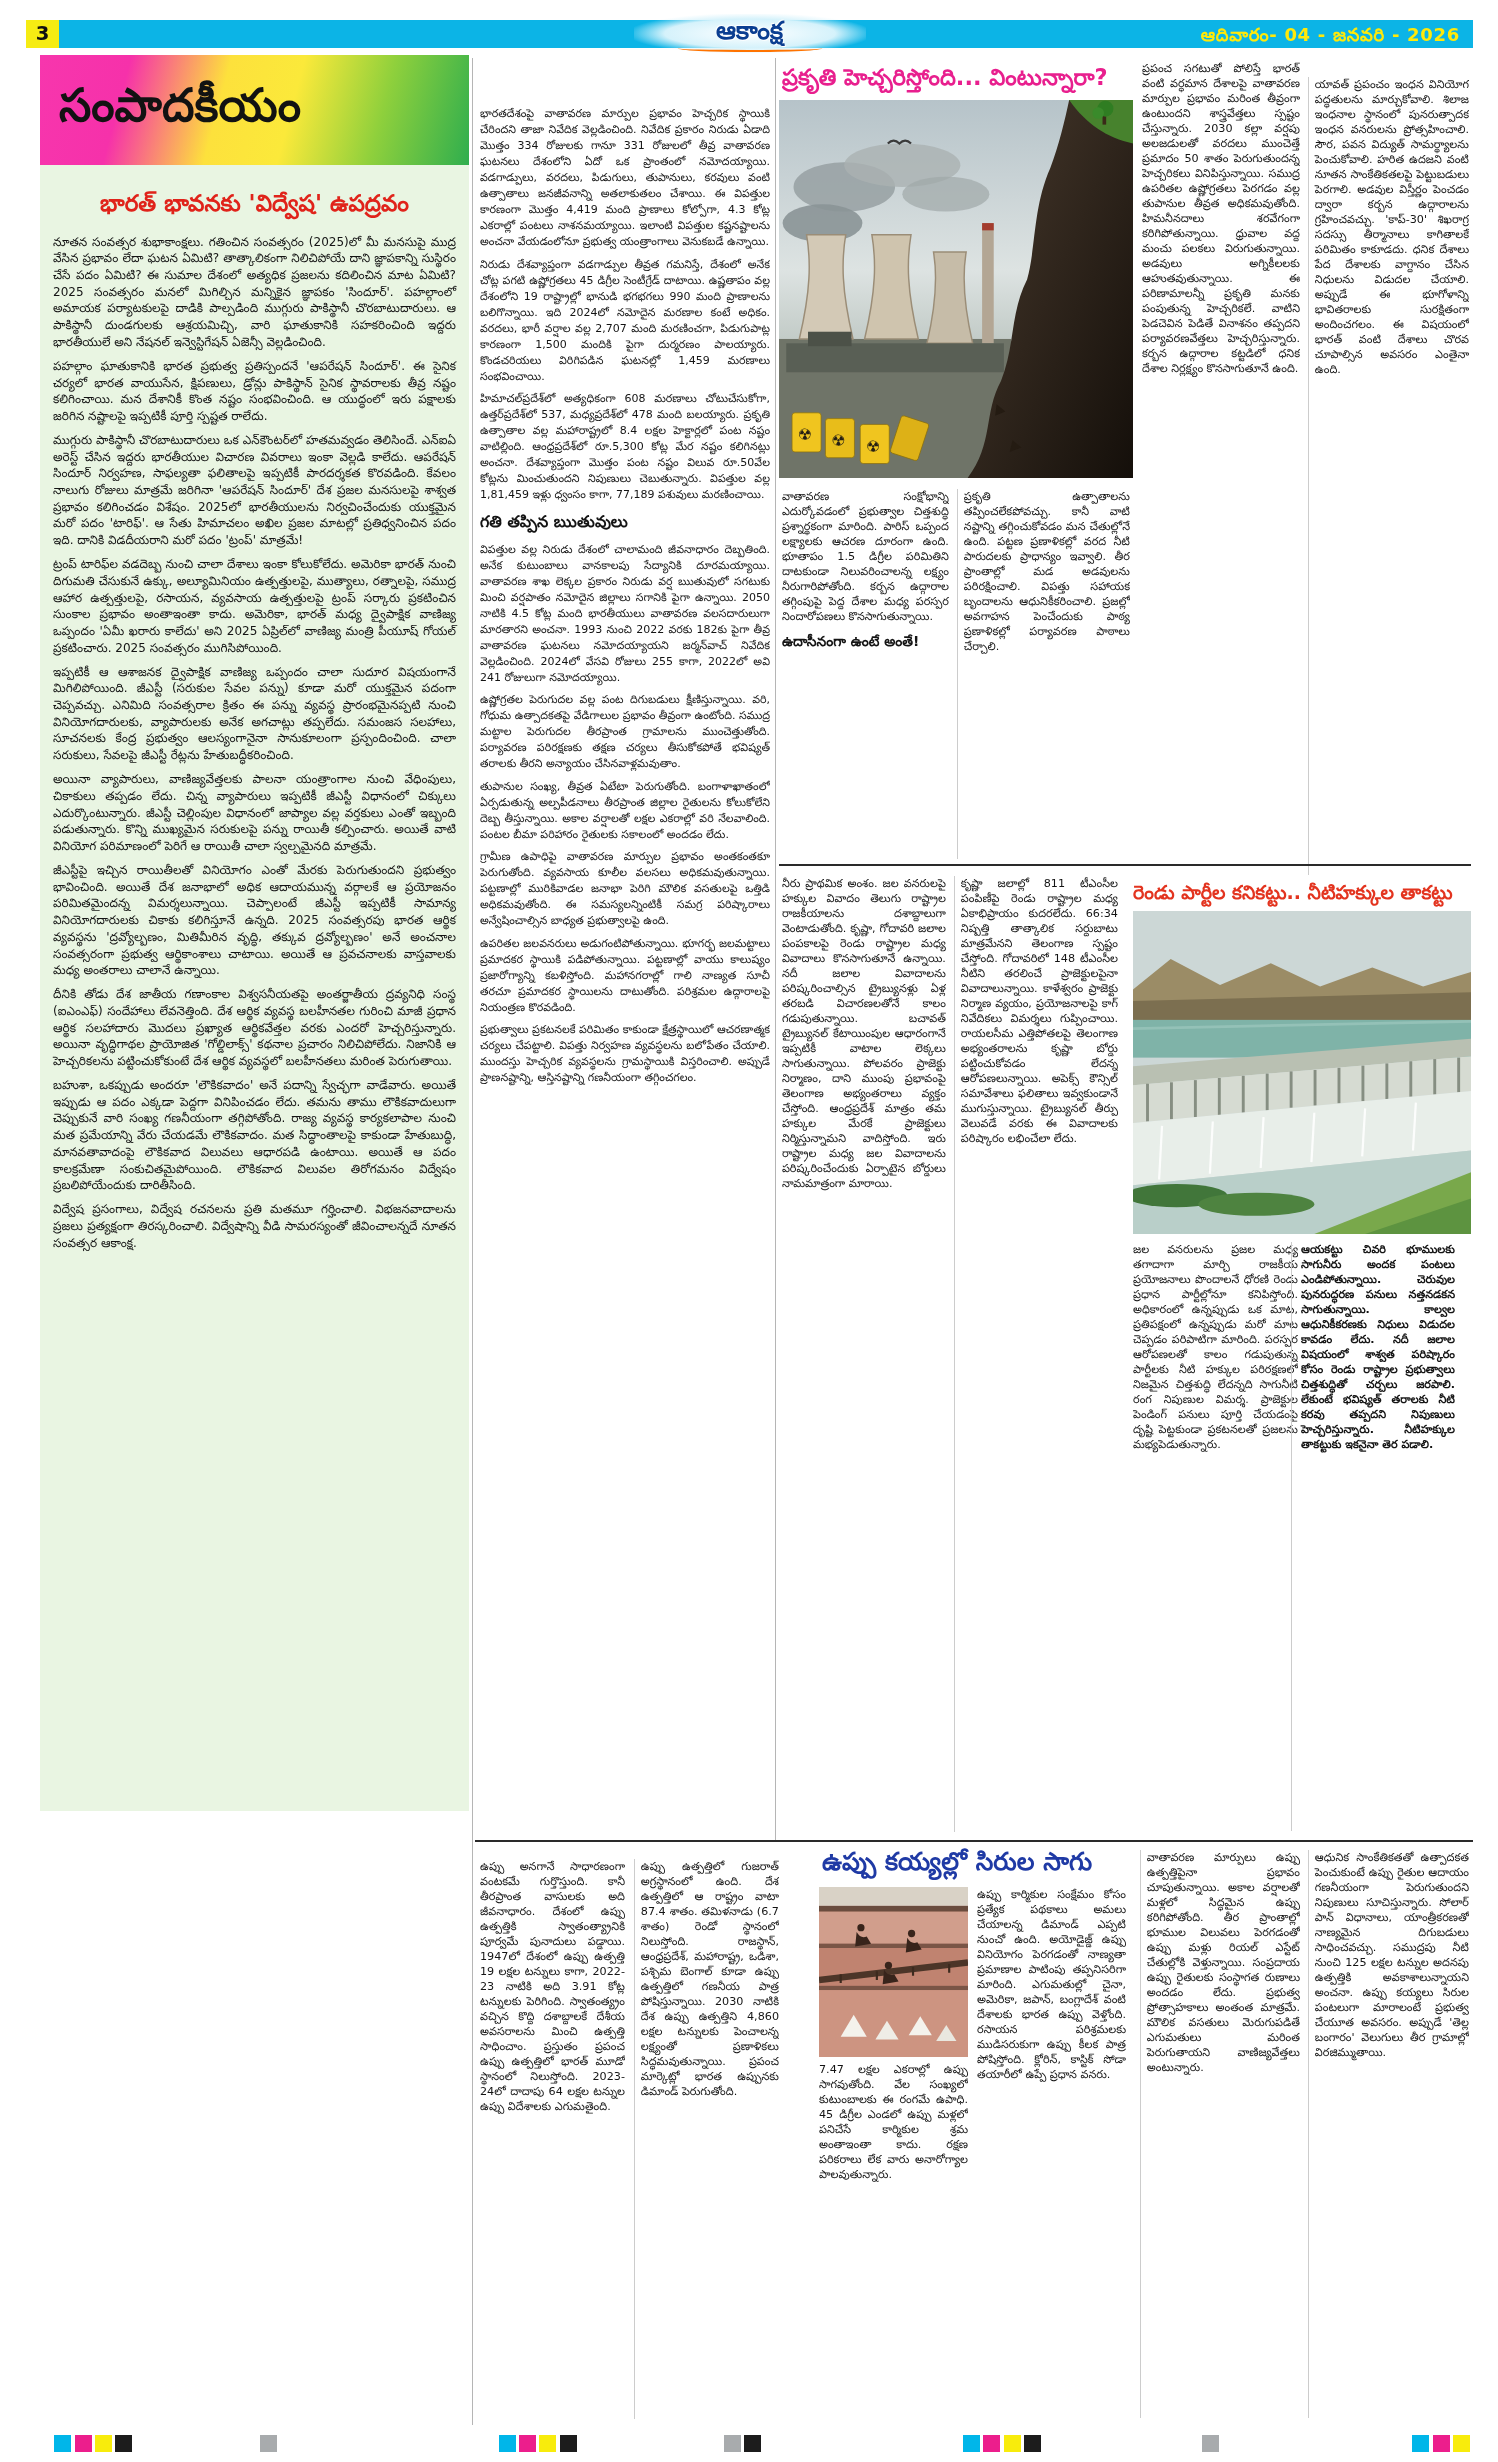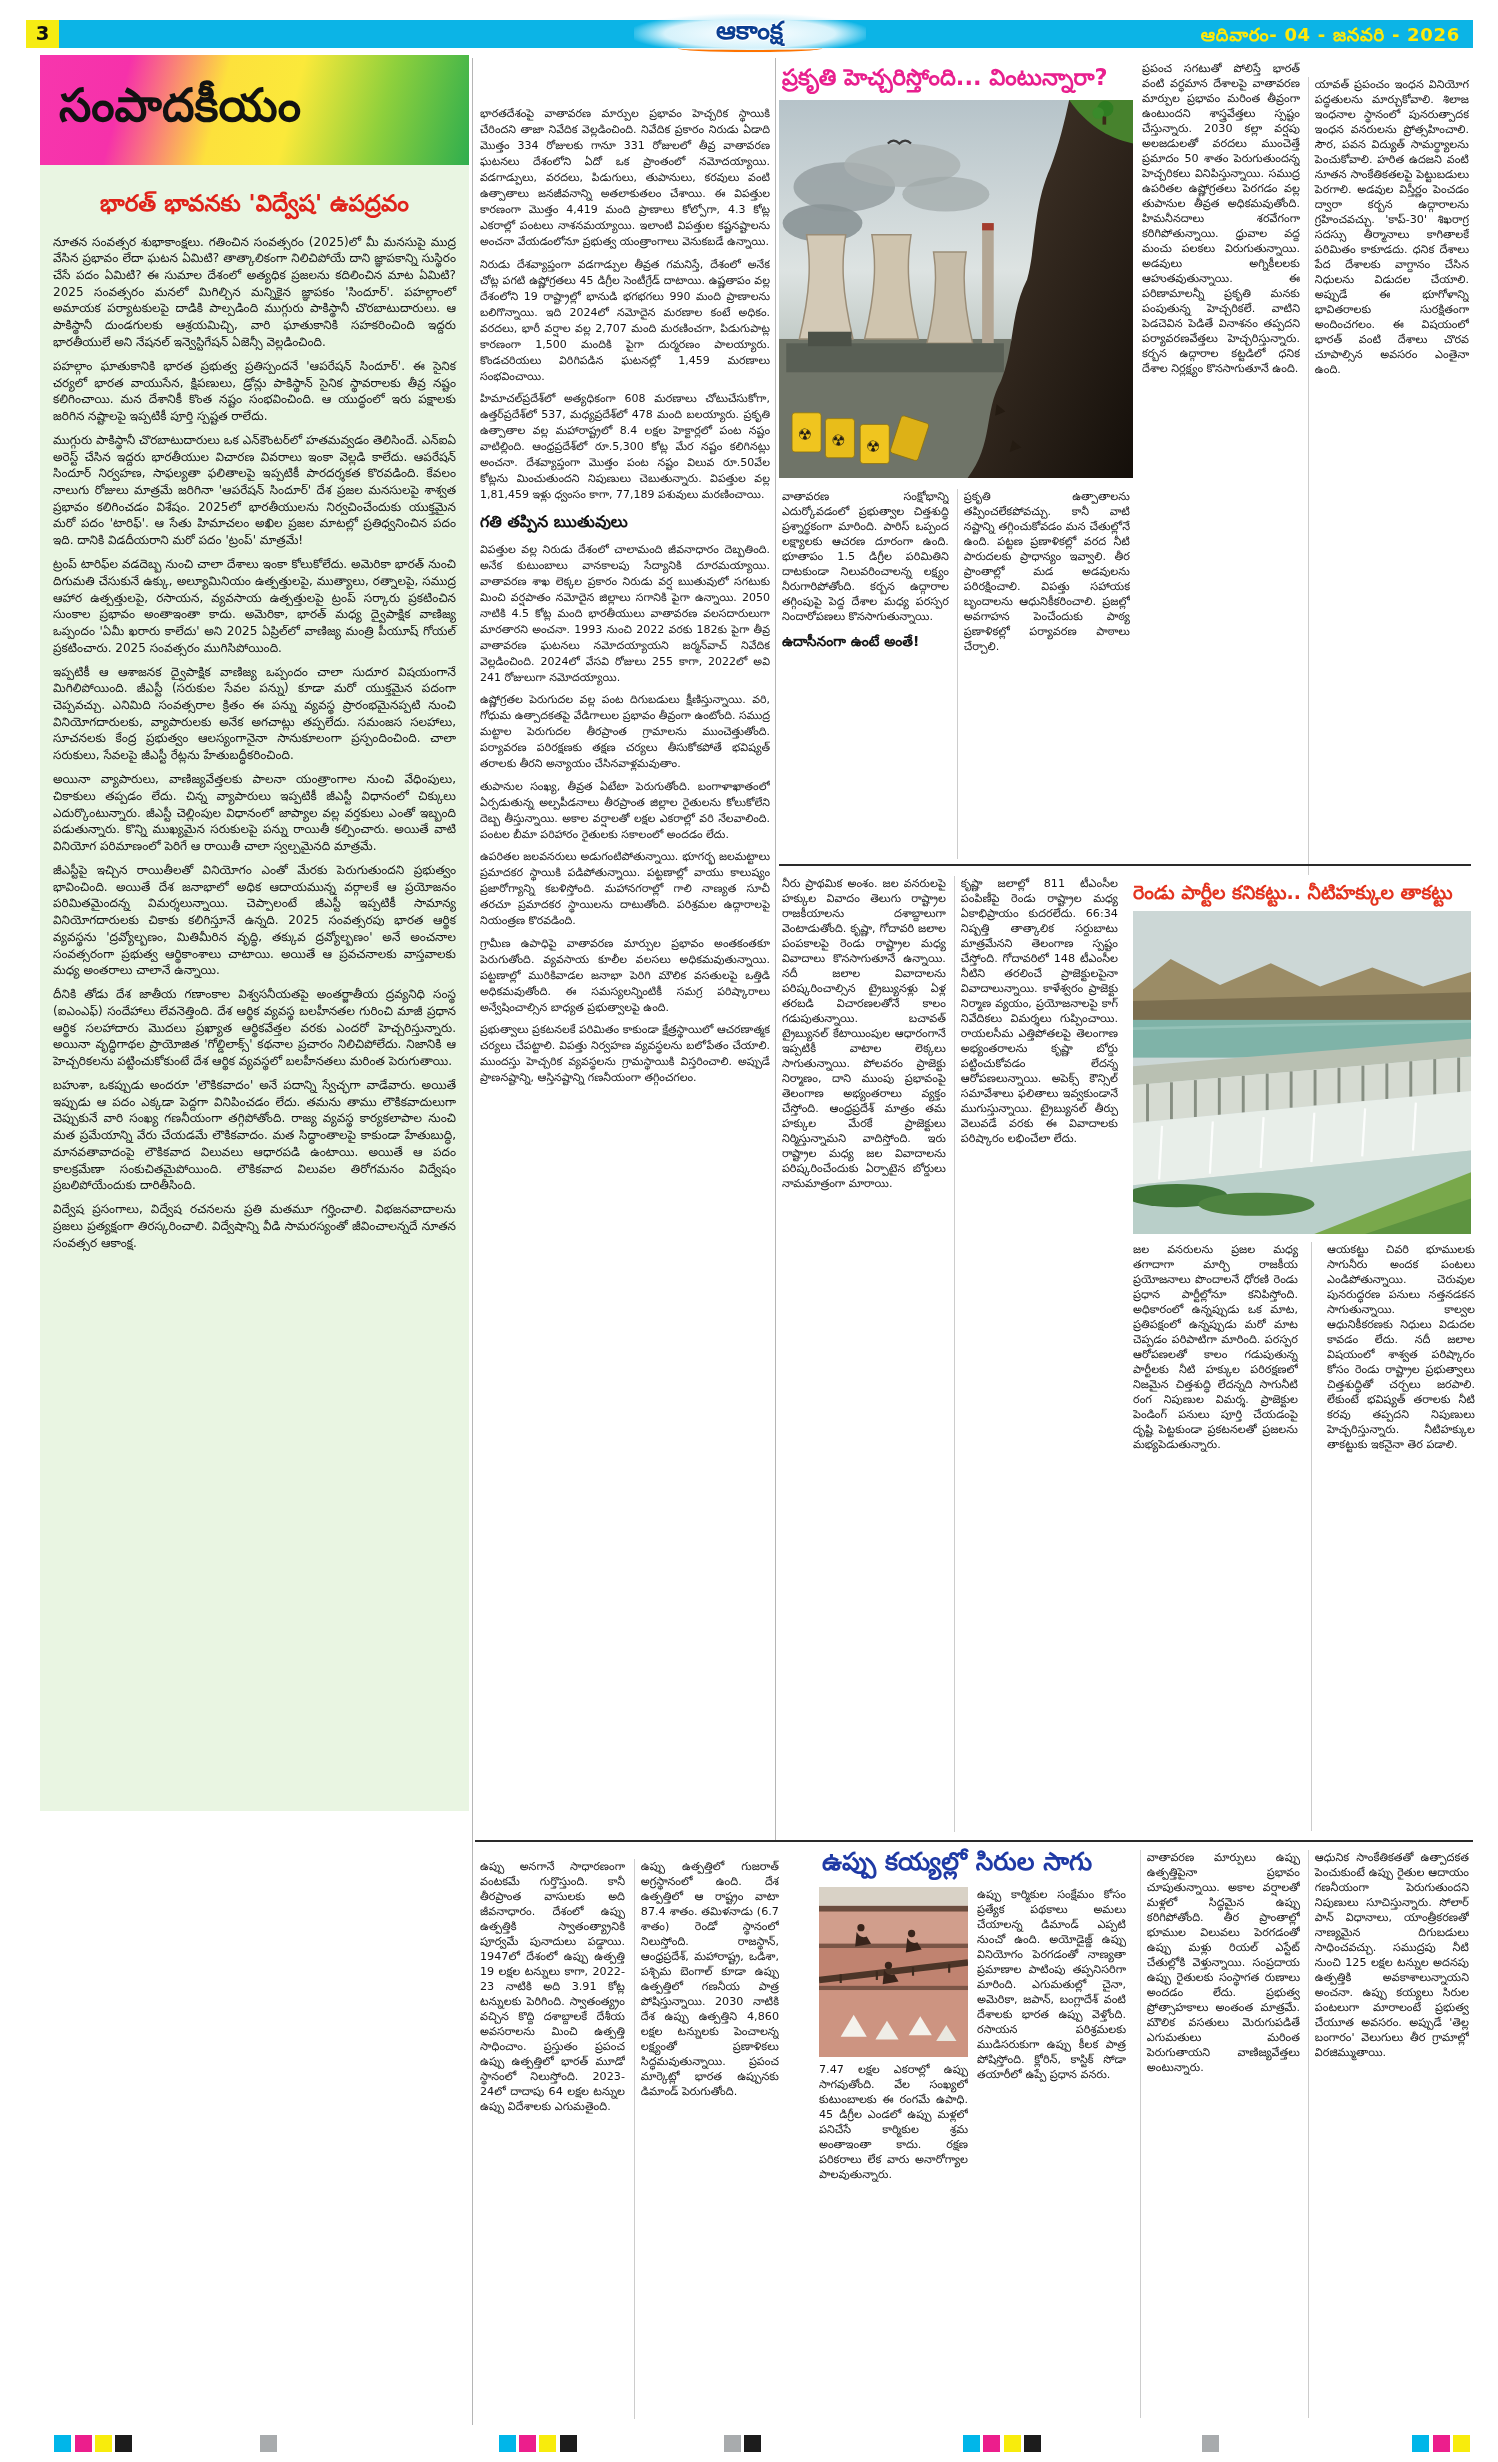--- a/index.html
+++ b/index.html
@@ -53,21 +53,21 @@
   .nb2 { left:178px; top:431px; width:173px; height:370px; border-left:0.7px solid #cccccc; padding-left:5.8px; }
 
   
   .water { position:absolute; left:779px; top:869px; width:692px; height:968px; }
   .water-headline { position:absolute; left:354px; top:11.6px; width:338px; font-size:19px; font-weight:bold;
               color:#e3341f; white-space:nowrap; overflow:hidden; }
   .water-image { position:absolute; left:354px; top:42px; width:338px; height:323px; }
   .wl1 { left:2.9px;   top:7.3px;  width:164px; height:956px; }
   .wl2 { left:175px; top:7.3px;  width:164px; height:956px; border-left:0.7px solid #cccccc; padding-left:5.8px; }
   .wb1 { left:354px; top:373px; width:165px; height:589px; }
-  .wb2 { left:532px; top:373px; width:164px; height:589px; border-left:0.7px solid #cccccc; padding-left:15px; }
+  .wb2 { left:512px; top:373px; width:164px; height:589px; border-left:0.7px solid #cccccc; padding-left:9px;font-weight:bold; }
 
   
   .salt { position:absolute; left:475px; top:1843px; width:998px; height:582px; }
   .salt-headline { position:absolute; left:347px; top:4.4px; width:316px; font-size:25px; font-weight:bold;
               color:#1f3aa5; white-space:nowrap; overflow:hidden; }
   .salt-image { position:absolute; left:344px; top:44px; width:149px; height:170px; }
   .sc1 { left:5px;    top:16px;  width:145px; height:560px; }
   .sc2 { left:159px;  top:16px;  width:145px; height:560px; border-left:0.7px solid #cccccc; padding-left:5.8px; }
   .sunder { left:344px; top:219px; width:149px; height:357px; }
   .sc3 { left:502px;  top:44px;  width:149px; height:532px; }
@@ -115,22 +115,22 @@
   <div class="vrule" style="left:775px; top:58px; height:1782px;"></div>
 
   <div class="mid-col">
     <p>భారతదేశంపై వాతావరణ మార్పుల ప్రభావం హెచ్చరిక స్థాయికి చేరిందని తాజా నివేదిక వెల్లడించింది. నివేదిక ప్రకారం నిరుడు ఏడాది మొత్తం 334 రోజులకు గానూ 331 రోజులలో తీవ్ర వాతావరణ ఘటనలు దేశంలోని ఏదో ఒక ప్రాంతంలో నమోదయ్యాయి. వడగాడ్పులు, వరదలు, పిడుగులు, తుపానులు, కరవులు వంటి ఉత్పాతాలు జనజీవనాన్ని అతలాకుతలం చేశాయి. ఈ విపత్తుల కారణంగా మొత్తం 4,419 మంది ప్రాణాలు కోల్పోగా, 4.3 కోట్ల ఎకరాల్లో పంటలు నాశనమయ్యాయి. ఇలాంటి విపత్తుల కష్టనష్టాలను అంచనా వేయడంలోనూ ప్రభుత్వ యంత్రాంగాలు వెనుకబడే ఉన్నాయి.</p>
     <p>నిరుడు దేశవ్యాప్తంగా వడగాడ్పుల తీవ్రత గమనిస్తే, దేశంలో అనేక చోట్ల పగటి ఉష్ణోగ్రతలు 45 డిగ్రీల సెంటీగ్రేడ్ దాటాయి. ఉష్ణతాపం వల్ల దేశంలోని 19 రాష్ట్రాల్లో భానుడి భగభగలు 990 మంది ప్రాణాలను బలిగొన్నాయి. ఇది 2024లో నమోదైన మరణాల కంటే అధికం. వరదలు, భారీ వర్షాల వల్ల 2,707 మంది మరణించగా, పిడుగుపాట్ల కారణంగా 1,500 మందికి పైగా దుర్మరణం పాలయ్యారు. కొండచరియలు విరిగిపడిన ఘటనల్లో 1,459 మరణాలు సంభవించాయి.</p>
     <p>హిమాచల్‌ప్రదేశ్‌లో అత్యధికంగా 608 మరణాలు చోటుచేసుకోగా, ఉత్తర్‌ప్రదేశ్‌లో 537, మధ్యప్రదేశ్‌లో 478 మంది బలయ్యారు. ప్రకృతి ఉత్పాతాల వల్ల మహారాష్ట్రలో 8.4 లక్షల హెక్టార్లలో పంట నష్టం వాటిల్లింది. ఆంధ్రప్రదేశ్‌లో రూ.5,300 కోట్ల మేర నష్టం కలిగినట్లు అంచనా. దేశవ్యాప్తంగా మొత్తం పంట నష్టం విలువ రూ.50వేల కోట్లను మించుతుందని నిపుణులు చెబుతున్నారు. విపత్తుల వల్ల 1,81,459 ఇళ్లు ధ్వంసం కాగా, 77,189 పశువులు మరణించాయి.</p>
     <h3 class="subhead">గతి తప్పిన ఋతువులు</h3>
     <p>విపత్తుల వల్ల నిరుడు దేశంలో చాలామంది జీవనాధారం దెబ్బతింది. అనేక కుటుంబాలు వానకాలపు సేద్యానికి దూరమయ్యాయి. వాతావరణ శాఖ లెక్కల ప్రకారం నిరుడు వర్ష ఋతువులో సగటుకు మించి వర్షపాతం నమోదైన జిల్లాలు సగానికి పైగా ఉన్నాయి. 2050 నాటికి 4.5 కోట్ల మంది భారతీయులు వాతావరణ వలసదారులుగా మారతారని అంచనా. 1993 నుంచి 2022 వరకు 182కు పైగా తీవ్ర వాతావరణ ఘటనలు నమోదయ్యాయని జర్మన్‌వాచ్ నివేదిక వెల్లడించింది. 2024లో వేసవి రోజులు 255 కాగా, 2022లో అవి 241 రోజులుగా నమోదయ్యాయి.</p>
     <p>ఉష్ణోగ్రతల పెరుగుదల వల్ల పంట దిగుబడులు క్షీణిస్తున్నాయి. వరి, గోధుమ ఉత్పాదకతపై వేడిగాలుల ప్రభావం తీవ్రంగా ఉంటోంది. సముద్ర మట్టాల పెరుగుదల తీరప్రాంత గ్రామాలను ముంచెత్తుతోంది. పర్యావరణ పరిరక్షణకు తక్షణ చర్యలు తీసుకోకపోతే భవిష్యత్ తరాలకు తీరని అన్యాయం చేసినవాళ్లమవుతాం.</p>
     <p>తుపానుల సంఖ్య, తీవ్రత ఏటేటా పెరుగుతోంది. బంగాళాఖాతంలో ఏర్పడుతున్న అల్పపీడనాలు తీరప్రాంత జిల్లాల రైతులను కోలుకోలేని దెబ్బ తీస్తున్నాయి. అకాల వర్షాలతో లక్షల ఎకరాల్లో వరి నేలవాలింది. పంటల బీమా పరిహారం రైతులకు సకాలంలో అందడం లేదు.</p>
+    <p>గ్రామీణ ఉపాధిపై వాతావరణ మార్పుల ప్రభావం అంతకంతకూ పెరుగుతోంది. వ్యవసాయ కూలీల వలసలు అధికమవుతున్నాయి. పట్టణాల్లో మురికివాడల జనాభా పెరిగి మౌలిక వసతులపై ఒత్తిడి అధికమవుతోంది. ఈ సమస్యలన్నింటికీ సమగ్ర పరిష్కారాలు అన్వేషించాల్సిన బాధ్యత ప్రభుత్వాలపై ఉంది.</p>
     <p>ఉపరితల జలవనరులు అడుగంటిపోతున్నాయి. భూగర్భ జలమట్టాలు ప్రమాదకర స్థాయికి పడిపోతున్నాయి. పట్టణాల్లో వాయు కాలుష్యం ప్రజారోగ్యాన్ని కబళిస్తోంది. మహానగరాల్లో గాలి నాణ్యత సూచీ తరచూ ప్రమాదకర స్థాయిలను దాటుతోంది. పరిశ్రమల ఉద్గారాలపై నియంత్రణ కొరవడింది.</p>
-    <p>గ్రామీణ ఉపాధిపై వాతావరణ మార్పుల ప్రభావం అంతకంతకూ పెరుగుతోంది. వ్యవసాయ కూలీల వలసలు అధికమవుతున్నాయి. పట్టణాల్లో మురికివాడల జనాభా పెరిగి మౌలిక వసతులపై ఒత్తిడి అధికమవుతోంది. ఈ సమస్యలన్నింటికీ సమగ్ర పరిష్కారాలు అన్వేషించాల్సిన బాధ్యత ప్రభుత్వాలపై ఉంది.</p>
     <p>ప్రభుత్వాలు ప్రకటనలకే పరిమితం కాకుండా క్షేత్రస్థాయిలో ఆచరణాత్మక చర్యలు చేపట్టాలి. విపత్తు నిర్వహణ వ్యవస్థలను బలోపేతం చేయాలి. ముందస్తు హెచ్చరిక వ్యవస్థలను గ్రామస్థాయికి విస్తరించాలి. అప్పుడే ప్రాణనష్టాన్ని, ఆస్తినష్టాన్ని గణనీయంగా తగ్గించగలం.</p>
   </div>
 
   <div class="nature">
     <h1 class="nature-headline">ప్రకృతి హెచ్చరిస్తోంది... వింటున్నారా?</h1>
     <div class="nature-image">
       <svg viewBox="0 0 488 522" preserveAspectRatio="none" width="100%" height="100%">
         <defs>
           <linearGradient id="g-sky" x1="0" y1="0" x2="0" y2="1">
             <stop offset="0" stop-color="#b6c3c9"></stop>

